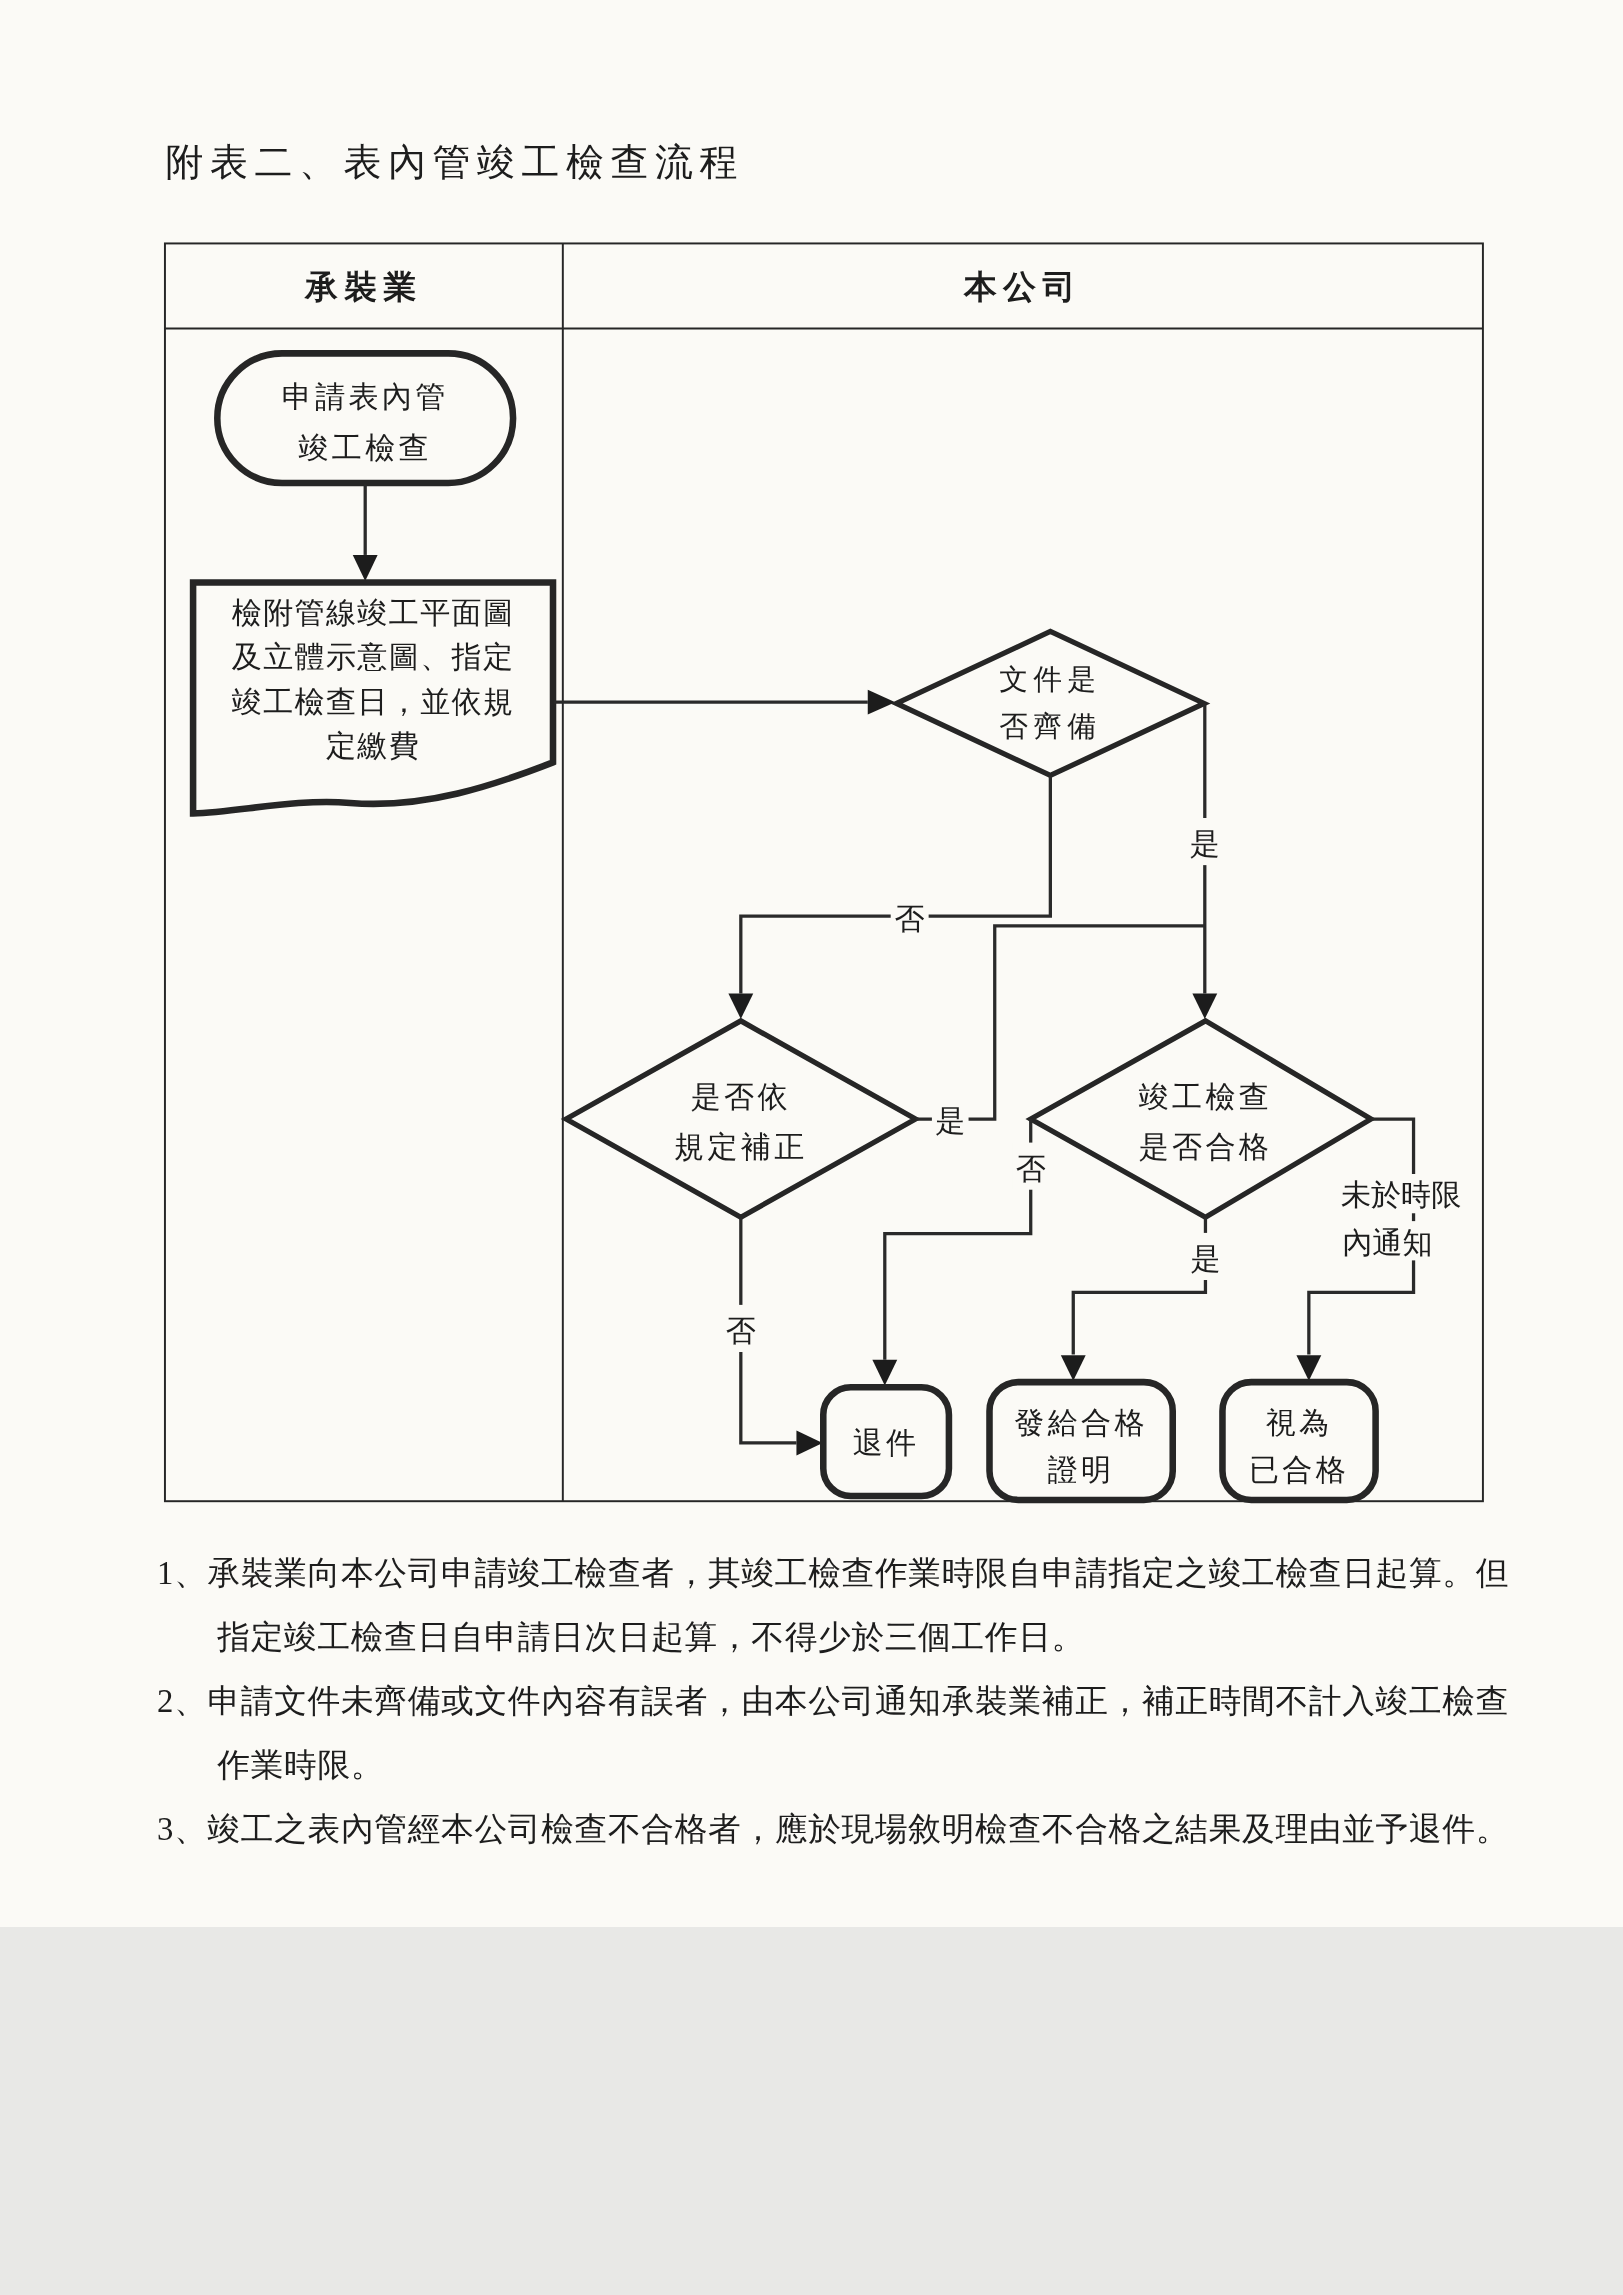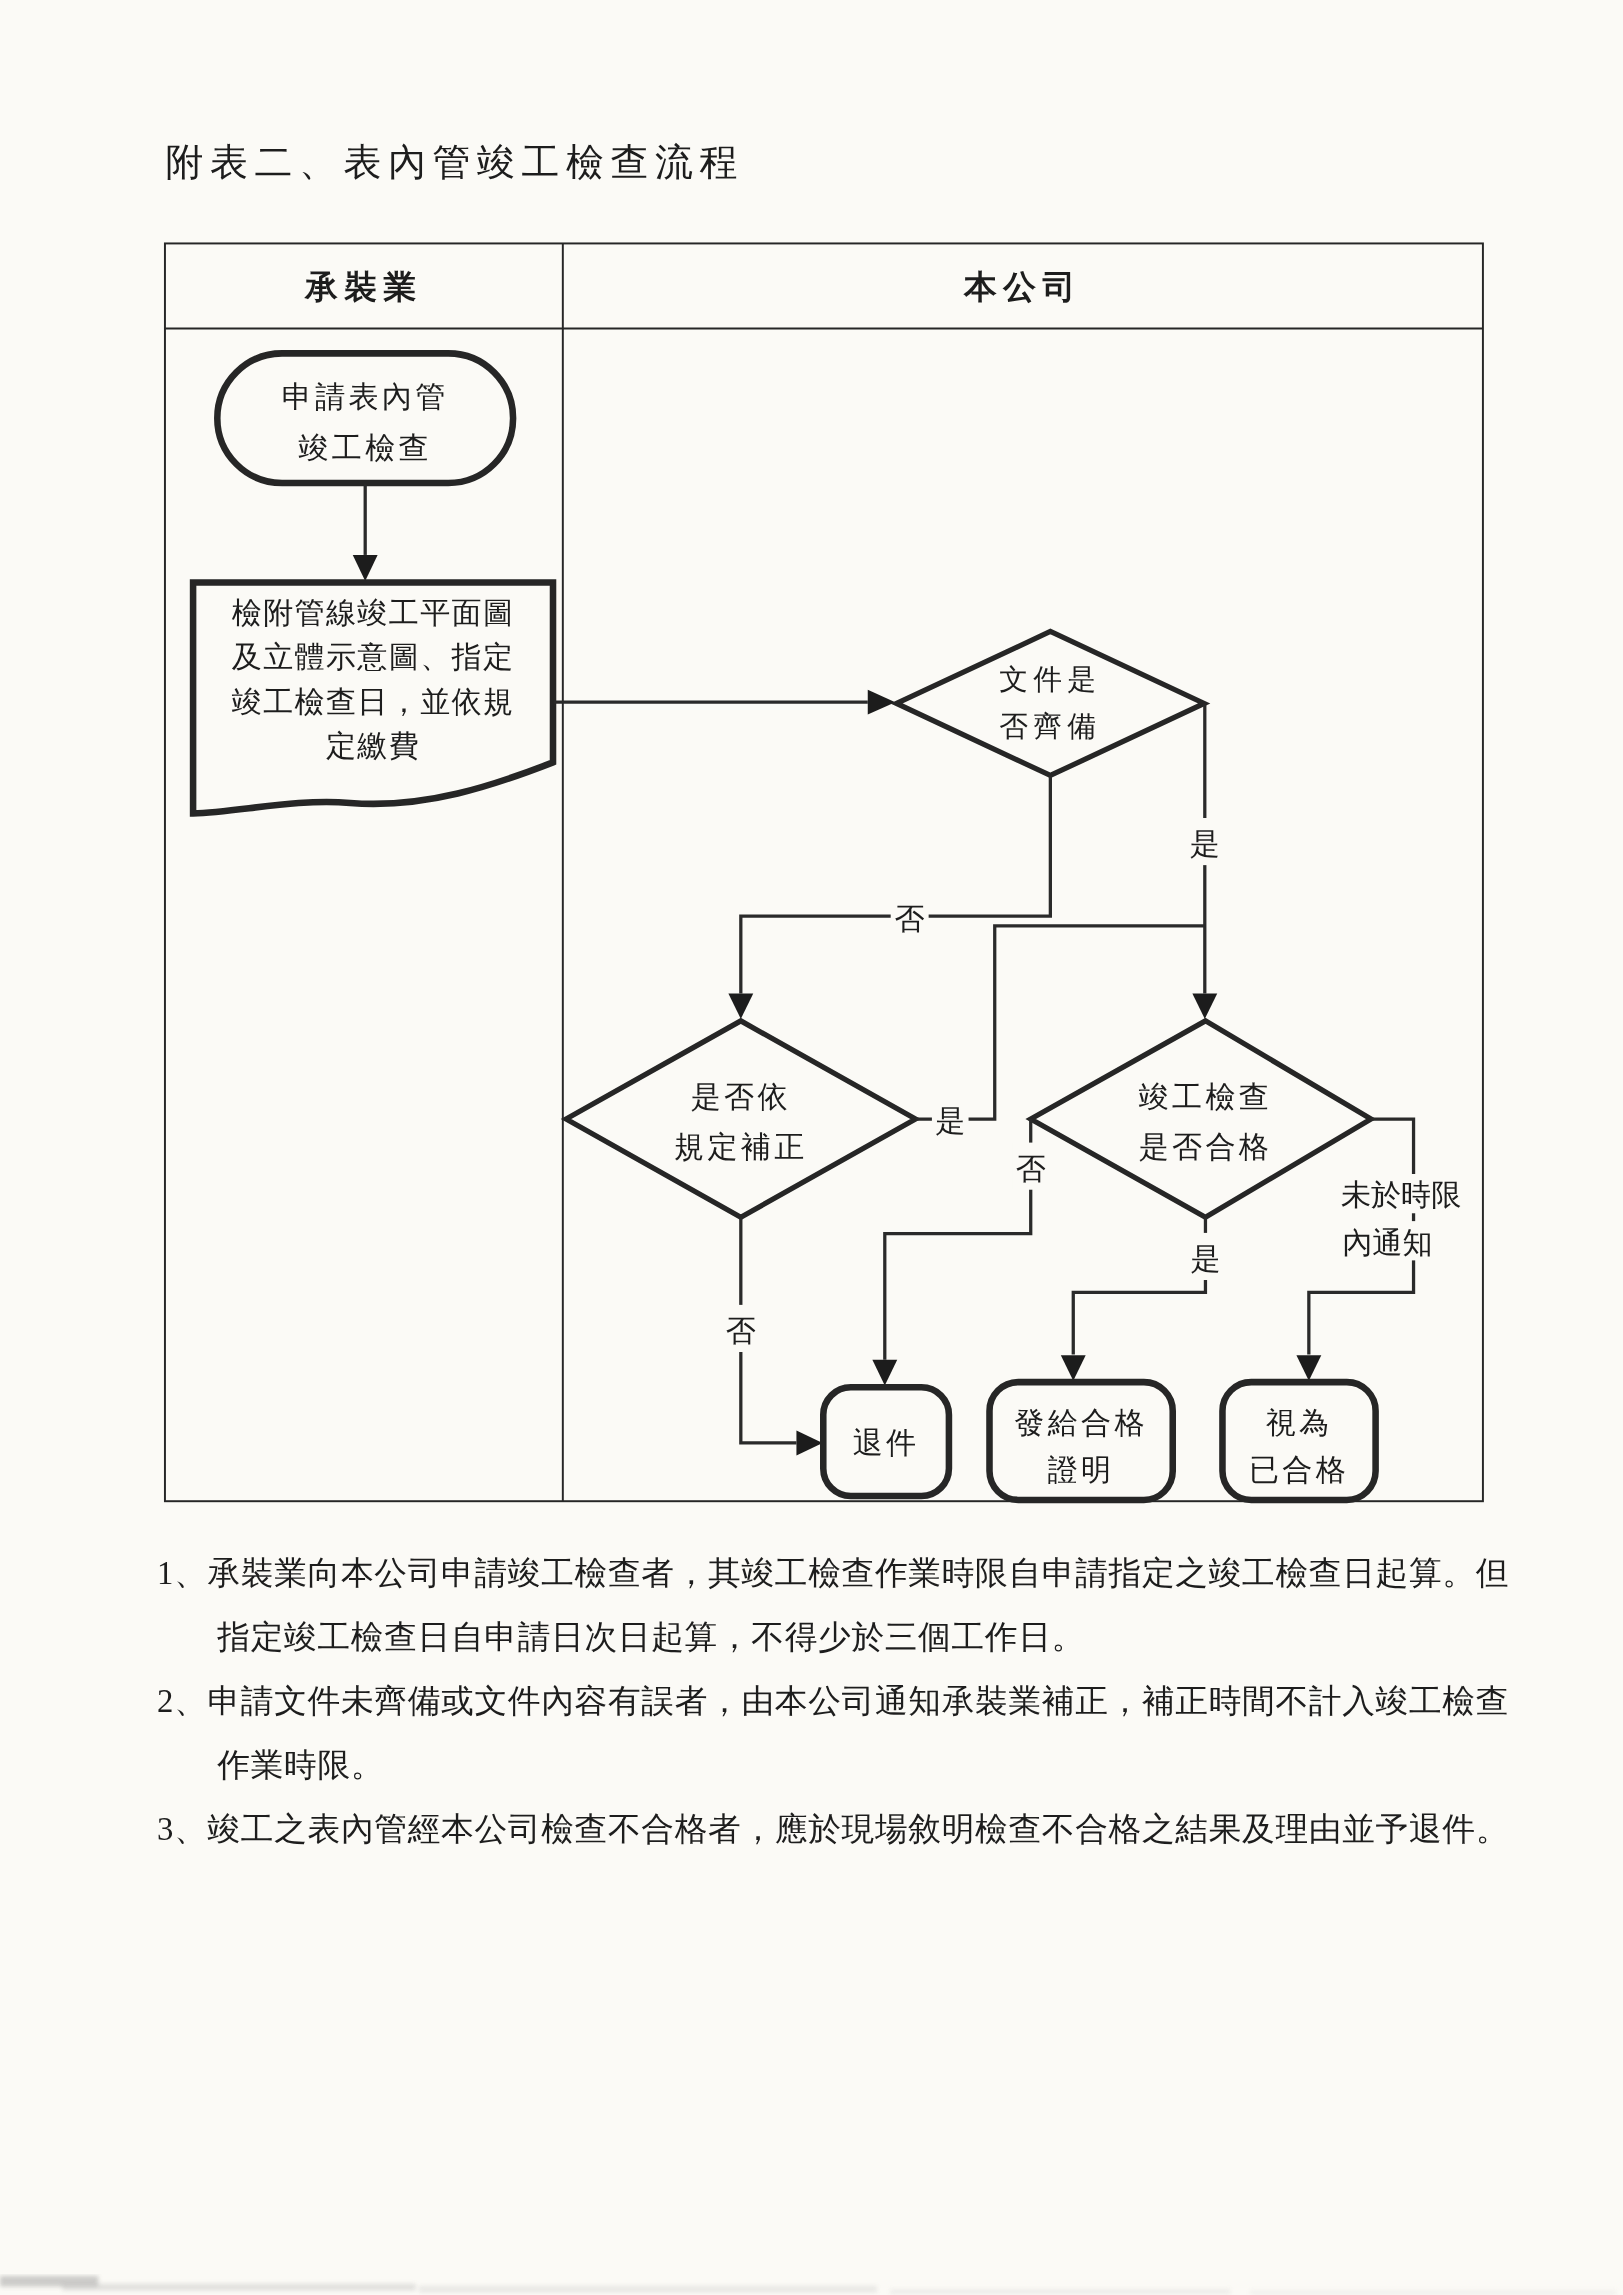--- a/index.html
+++ b/index.html
@@ -1,16 +1,16 @@
 <!DOCTYPE html>
 <html style="font-size:10.5px"><head>
 <meta charset="utf-8">
 <style>
   html,body{margin:0;padding:0;background:#e8e8e6;}
-  .page{width:1623px;height:2295px;background:#fbfaf6;position:relative;margin:0 auto;}
+  .page{width:1623px;height:1927px;background:#fbfaf6;position:relative;margin:0 auto;}
   svg{display:block;}
   text{font-family:"Liberation Serif","DejaVu Serif",serif;fill:#1d1d1d;}
   .t-title{font-size:58px;letter-spacing:10px;}
   .t-head{font-size:50px;letter-spacing:10px;font-weight:bold;}
   .t-node{font-size:46px;letter-spacing:5px;text-anchor:middle;}
   .t-node-sm{font-size:44px;letter-spacing:8px;text-anchor:middle;}
   .t-edge{font-size:46px;text-anchor:middle;}
   .t-note{font-size:50px;letter-spacing:1px;}
   .shape{fill:none;stroke:#262626;}
   .thick{stroke-width:10px;}

